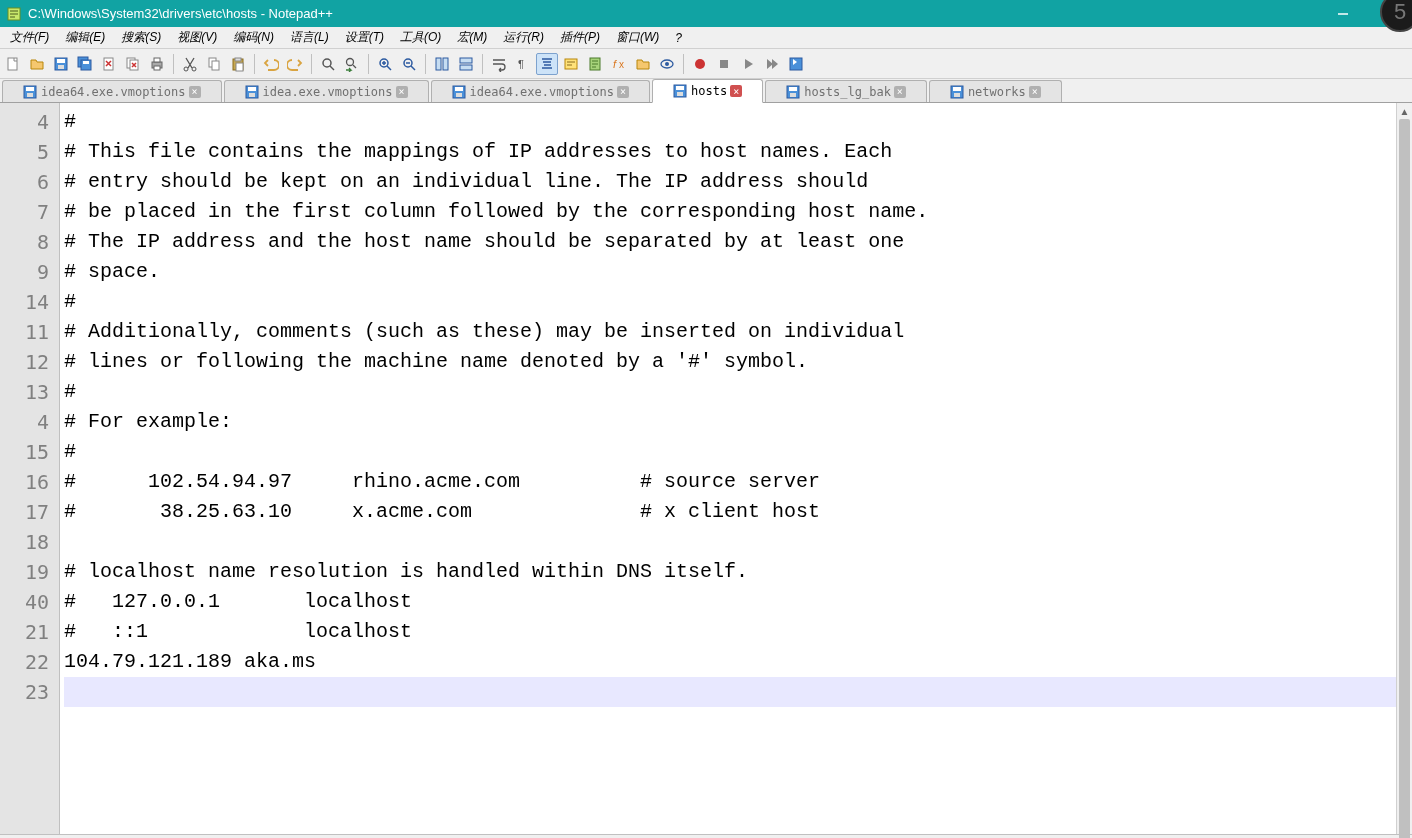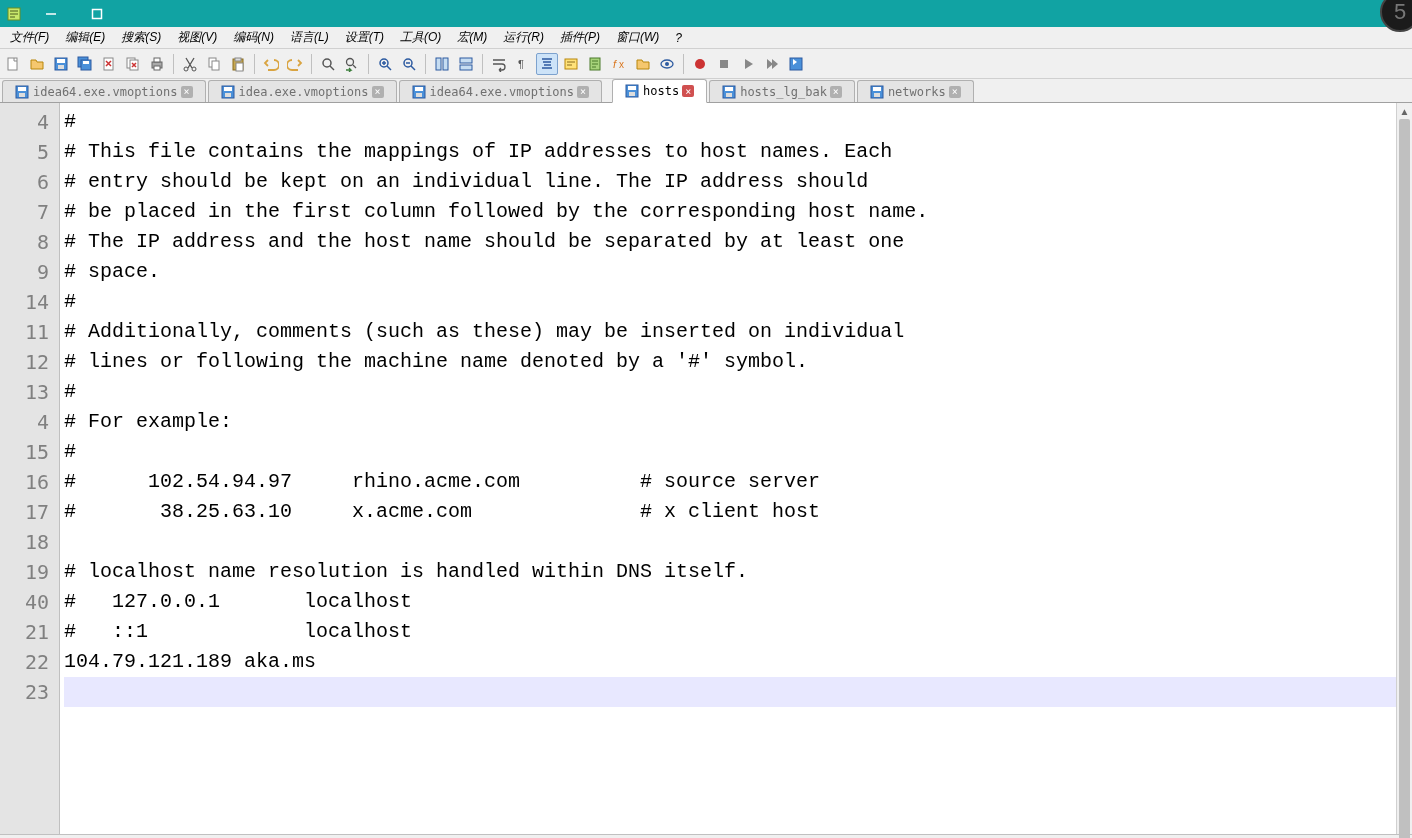--- a/index.html
+++ b/index.html
@@ -13,22 +13,22 @@
 
   .menubar { height: 22px; background: #f0f0f0; display: flex; align-items: center; padding-left: 2px; font-size: 12px; border-bottom: 1px solid #d0d0d0; font-style: italic; }
   .menubar .menu-item { padding: 2px 8px; }
 
   .toolbar { height: 30px; background: #f0f0f0; display: flex; align-items: center; padding-left: 2px; gap: 2px; border-bottom: 1px solid #d0d0d0; }
   .toolbar .tb-btn { width: 22px; height: 22px; display: flex; align-items: center; justify-content: center; border: 1px solid transparent; border-radius: 2px; }
   .toolbar .tb-sep { width: 1px; height: 20px; background: #c0c0c0; margin: 0 3px; }
   .toolbar svg { width: 16px; height: 16px; }
 
   .tabbar { height: 24px; background: #f0f0f0; display: flex; align-items: flex-end; padding-left: 2px; border-bottom: 1px solid #a0a0a0; }
-  .tabbar .tab { height: 22px; background: #e4e4e4; border: 1px solid #b0b0b0; border-bottom: none; margin-right: 2px; display: flex; align-items: center; padding: 0 12px; font-family: "Simsun", monospace; font-size: 12px; color: #707070; border-radius: 3px 3px 0 0; cursor: pointer; }
-  .tabbar .tab.active { background: #fff; color: #000; height: 24px; margin-bottom: -1px; border-bottom: 1px solid #fff; margin-left: 8px; }
+  .tabbar .tab { height: 22px; background: #e4e4e4; border: 1px solid #b0b0b0; border-bottom: none; margin-right: 2px; display: flex; align-items: center; padding: 0 20px; font-family: "Simsun", monospace; font-size: 12px; color: #707070; border-radius: 3px 3px 0 0; cursor: pointer; }
+  .tabbar .tab.active { background: #fff; color: #000; height: 24px; margin-bottom: -1px; border-bottom: 1px solid #fff; }
   .tabbar .tab .tab-icon { width: 14px; height: 14px; margin-right: 4px; }
   .tabbar .tab .tab-close { width: 12px; height: 12px; margin-left: 3px; border-radius: 2px; background: #b0b0b0; display: flex; align-items: center; justify-content: center; font-size: 10px; color: #fff; }
   .tabbar .tab.active .tab-close { background: #d05050; }
 
   .editor-wrap { display: flex; height: calc(838px - 27px - 22px - 30px - 24px - 4px); background: #fff; }
   .gutter { width: 60px; background: #e4e4e4; border-right: 1px solid #c0c0c0; text-align: right; font-family: Consolas, monospace; font-size: 20px; color: #808080; padding-top: 4px; user-select: none; }
   .gutter .ln { height: 30px; line-height: 30px; padding-right: 10px; }
   .code { flex: 1; font-family: Consolas, "Courier New", monospace; font-size: 20px; color: #000; padding-top: 4px; padding-left: 4px; white-space: pre; overflow: hidden; position: relative; }
   .code .line { height: 30px; line-height: 30px; }
   .code .current-line { background: #e8e8ff; }
@@ -41,20 +41,21 @@
 </head>
 <body>
 
 <div class="titlebar">
   <span class="app-icon">
     <svg viewBox="0 0 16 16">
         <rect x="2" y="2" width="12" height="12" fill="#c7e86b" stroke="#6b8e23"></rect>
         <path d="M4 5h8M4 8h8M4 11h5" stroke="#4a5d1e" stroke-width="1"></path>
       </svg>
   </span>
+  <span class="title-text">C:\Windows\System32\drivers\etc\hosts - Notepad++</span>
   <div class="win-btns">
     <div class="win-btn">
         <svg width="12" height="12">
           <line x1="1" y1="6" x2="11" y2="6" stroke="#fff" stroke-width="1.5"></line>
         </svg>
       </div>
     <div class="win-btn">
         <svg width="12" height="12">
           <rect x="1.5" y="1.5" width="9" height="9" fill="none" stroke="#fff" stroke-width="1.5"></rect>
         </svg>

